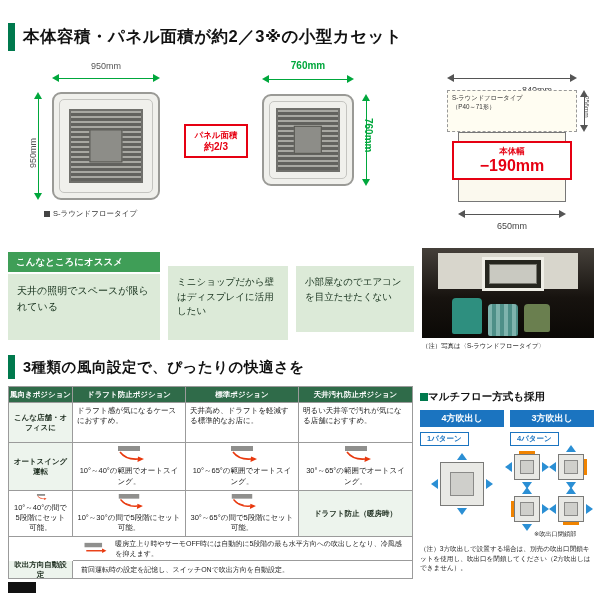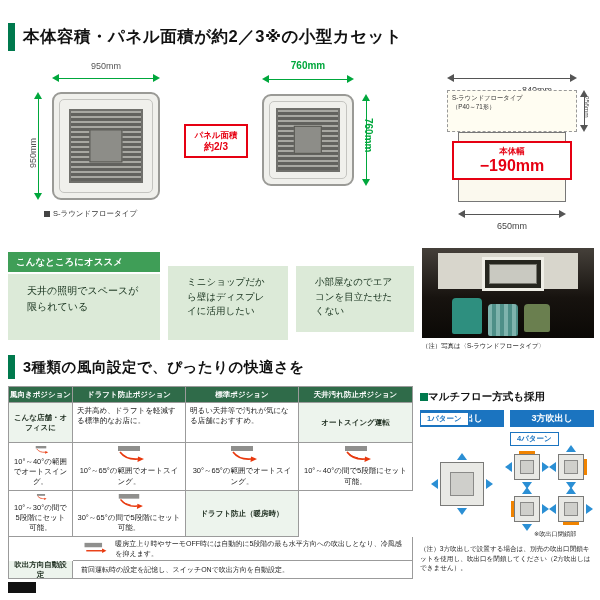--- a/index.html
+++ b/index.html
@@ -24,21 +24,21 @@
   .cassette{position:absolute;background:#f0f0ec;border:2px solid #9a9a96;border-radius:9px;box-sizing:border-box;}
   .cassette .panel{position:absolute;inset:5px;border:1px solid #c4c4c0;border-radius:5px;}
   .cassette .grille{position:absolute;inset:15px;border:2px solid #70706c;background:repeating-linear-gradient(180deg,#a8a8a2 0 2px,#62625e 2px 5px);}
   .cassette .hub{position:absolute;left:50%;top:50%;width:30%;height:30%;transform:translate(-50%,-50%);background:#8d8d88;border:1px solid #55554f;}
   
   .redbadge{position:absolute;background:#fff;border:2.5px solid #e60012;text-align:center;color:#e60012;box-sizing:border-box;}
   .redbadge .b1{font-size:8.5px;font-weight:bold;line-height:1.25;}
   .redbadge .b2{font-size:10px;font-weight:bold;line-height:1.15;}
   
   .rec-title{position:absolute;background:#3f9e57;color:#fff;font-size:9.5px;font-weight:bold;display:flex;align-items:center;padding-left:8px;box-sizing:border-box;}
-  .rec-box{position:absolute;background:#dcead8;color:#15301b;box-sizing:border-box;padding:9px 19px;line-height:1.55;}
+  .rec-box{position:absolute;background:#dcead8;color:#15301b;box-sizing:border-box;padding:9px 9px;line-height:1.55;}
   
   .photo{position:absolute;background:linear-gradient(180deg,#45403a 0%,#17130f 55%,#0b0906 100%);overflow:hidden;}
   .photo-ceiling{position:absolute;left:16px;top:5px;width:140px;height:36px;background:#d8d6cc;}
   .photo-recess{position:absolute;left:44px;top:4px;width:56px;height:28px;background:#26261f;border:3px solid #efeee6;}
   .photo-unit{position:absolute;inset:4px;background:#c9c9c1;border:1px solid #77776f;}
   .shirt{position:absolute;border-radius:4px 4px 2px 2px;}
   
   .tbl{position:absolute;left:8px;top:386px;width:404px;display:grid;
        grid-template-columns:64px 113px 113px 114px;
        grid-template-rows:16px 40px 48px 46px 24px 18px;
@@ -178,20 +178,21 @@
     <div class="sec-title" style="font-size:14.5px;">3種類の風向設定で、ぴったりの快適さを</div>
   </div>
 
   <div class="tbl">
     <div class="cell th">風向きポジション</div>
     <div class="cell th">ドラフト防止ポジション</div>
     <div class="cell th">標準ポジション</div>
     <div class="cell th">天井汚れ防止ポジション</div>
 
     <div class="cell tl">こんな店舗・オフィスに</div>
+    <div class="cell td">ドラフト感が気になるケースにおすすめ。</div>
     <div class="cell td">天井高め、ドラフトを軽減する標準的なお店に。</div>
     <div class="cell td">明るい天井等で汚れが気になる店舗におすすめ。</div>
 
     <div class="cell tl">オートスイング運転</div>
     <div class="cell td center">
       <svg width="36" height="18" viewBox="0 0 36 18">
           <rect x="7" y="0" width="22" height="5" fill="#8f8f8d"></rect>
           <path d="M9 6 Q 15 14 27 13" stroke="#e8380d" stroke-width="1.6" fill="none"></path>
           <polygon points="27,10.5 33,13 26.5,16" fill="#e8380d"></polygon>
         </svg>
@@ -258,21 +259,21 @@
     </div>
   </div>
 
   <div class="mf-title" style="left:420px;top:390px;">
     <span class="mf-square"></span>
     <span>マルチフロー方式も採用</span>
   </div>
 
   <div class="bluehdr" style="left:420px;top:410px;width:84px;height:17px;">4方吹出し</div>
   <div class="bluehdr" style="left:510px;top:410px;width:84px;height:17px;">3方吹出し</div>
-  <div class="patlabel" style="left:420px;top:412px;">1パターン</div>
+  <div class="patlabel" style="left:420px;top:432px;">1パターン</div>
   <div class="patlabel" style="left:510px;top:432px;">4パターン</div>
 
   <div class="mf" style="left:440px;top:462px;width:44px;height:44px;">
     <div class="inner"></div>
     <span class="arr t"></span>
     <span class="arr b"></span>
     <span class="arr l"></span>
     <span class="arr r"></span>
   </div>
 

